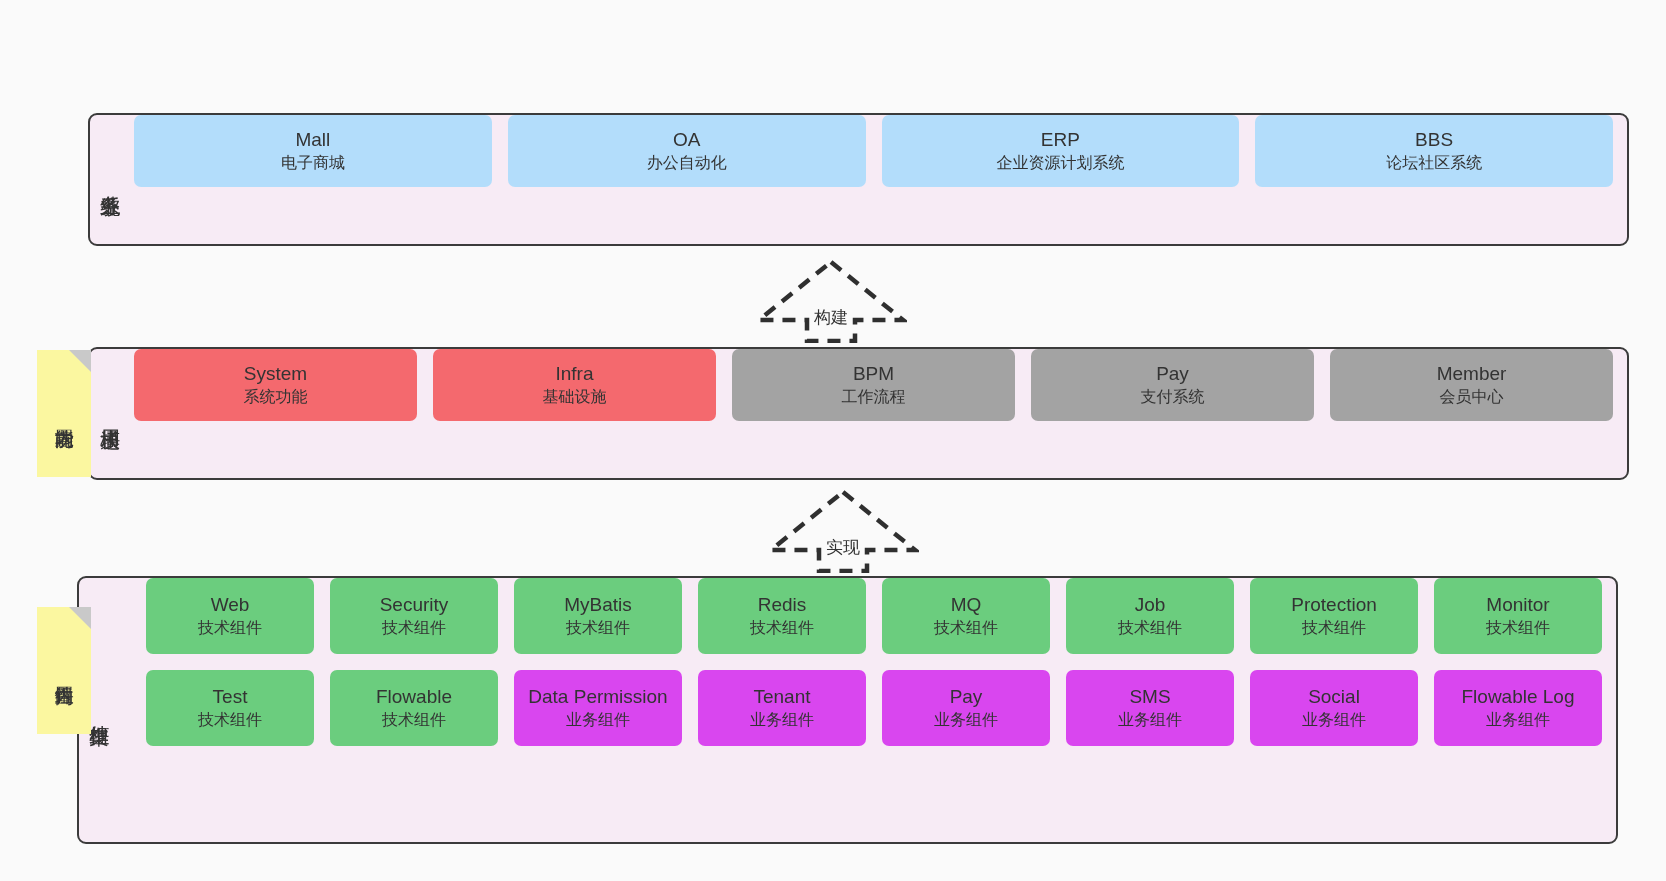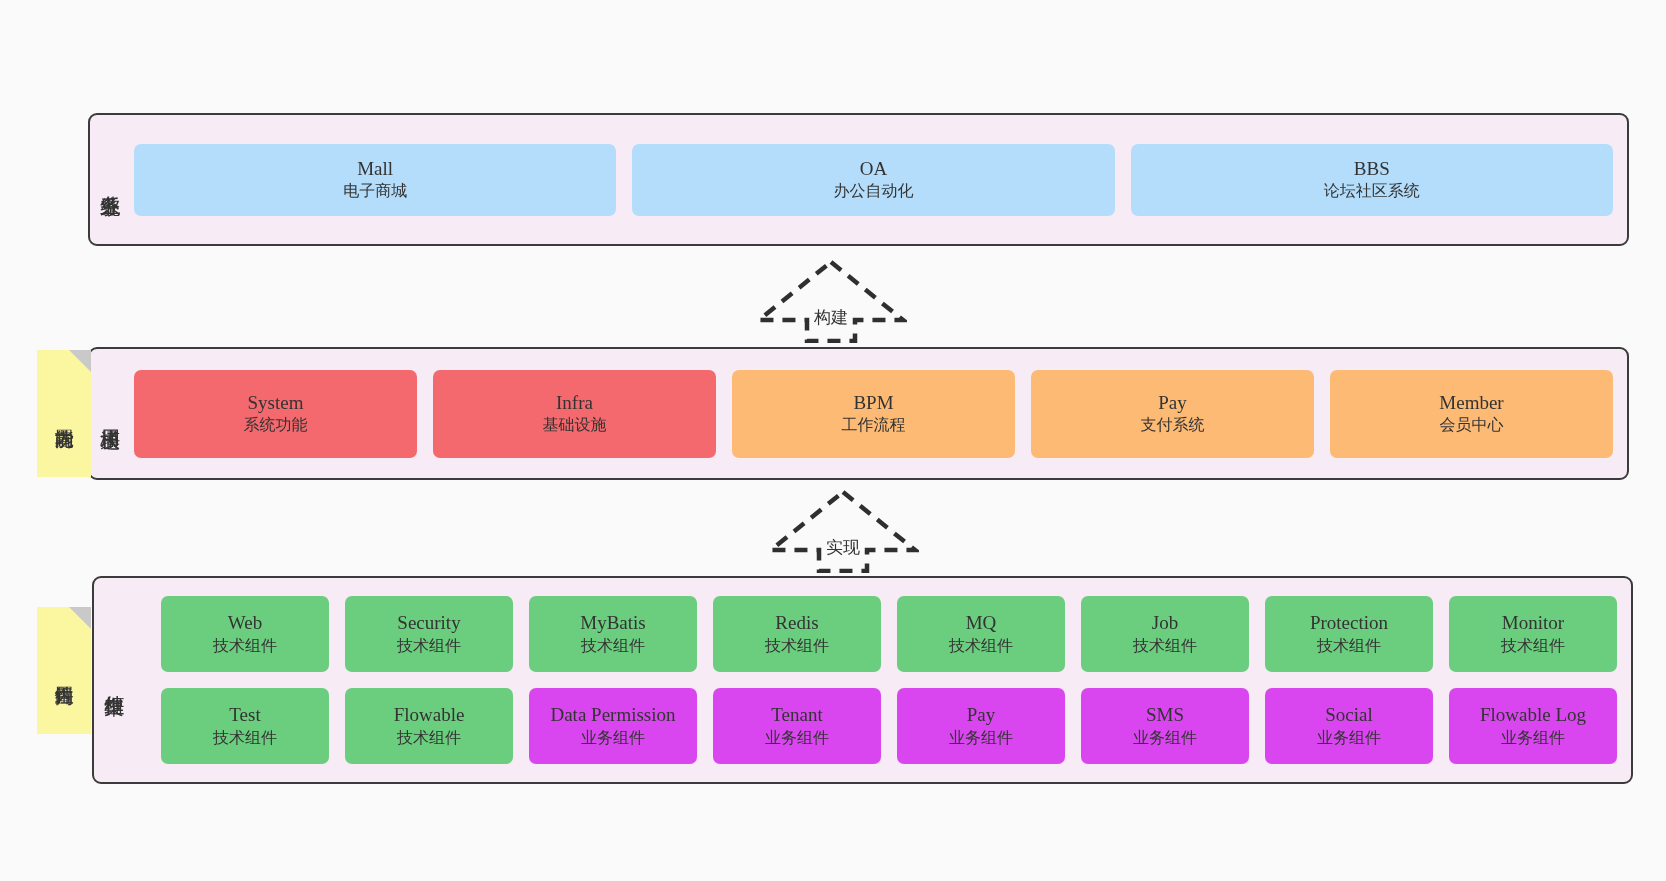--- a/index.html
+++ b/index.html
@@ -41,24 +41,22 @@
     writing-mode: vertical-rl;
     text-orientation: upright;
     white-space: nowrap;
     user-select: none;
   }
 
   .layer-body {
     flex: 1 1 auto;
     display: flex;
     flex-direction: column;
-    justify-content: center;
     gap: 16px;
     padding: 0 14px 0 4px;
-    font-family: Liberation Serif, serif;
   }
 
   .card-row {
     display: flex;
     gap: 16px;
     align-items: stretch;
   }
 
   .card {
     flex: 1 1 0;
@@ -73,31 +71,31 @@
     color: #333333;
     user-select: none;
     padding: 4px 6px;
   }
   .card .t-en { font-size: 19px; }
   .card .t-cn { font-size: 16px; }
 
   
   .c-blue        { background: #b3ddfb; }
   .c-red         { background: #f4696e; }
-  .c-pink        { background: #fdba74; }
+  .c-pink        { background: #a3a3a3; }
   .c-green       { background: #6bcd7e; }
   .c-lightgreen  { background: #d946ef; }
 
   
   #layer-business  { left: 88px;  top: 113px; width: 1541px; height: 133px; }
   #layer-modules   { left: 88px;  top: 347px; width: 1541px; height: 133px; }
-  #layer-framework { left: 92px;  top: 576px; width: 1541px; height: 208px; gap: 23px; }
+  #layer-framework { left: 77px;  top: 576px; width: 1541px; height: 268px; gap: 23px; }
 
   #layer-business  .card { height: 72px; }
-  #layer-modules   .card { height: 88px; }
+  #layer-modules   .card { height: 72px; }
   #layer-framework .card { height: 76px; }
 
   
   .sticky {
     position: absolute;
     box-sizing: border-box;
     background: #fbf7a0;
     display: flex;
     align-items: center;
     justify-content: center;
@@ -153,20 +151,24 @@
     <div class="card-row">
       <div class="card c-blue">
         <span class="t-en">Mall</span>
         <span class="t-cn">电子商城</span>
       </div>
       <div class="card c-blue">
         <span class="t-en">OA</span>
         <span class="t-cn">办公自动化</span>
       </div>
       <div class="card c-blue">
+        <span class="t-en">ERP</span>
+        <span class="t-cn">企业资源计划系统</span>
+      </div>
+      <div class="card c-blue">
         <span class="t-en">BBS</span>
         <span class="t-cn">论坛社区系统</span>
       </div>
     </div>
   </div>
 </section>
 
 <div class="uml-arrow" id="arrow-build">
   <svg width="152" height="85" viewBox="0 0 152 85" aria-hidden="true">
     <path d="M 76 4 L 148 62 L 100 62 L 100 83 L 52 83 L 52 62 L 4 62 Z" fill="none" stroke="#2f2f2f" stroke-width="4.5" stroke-dasharray="13 9" stroke-linejoin="miter"></path>

